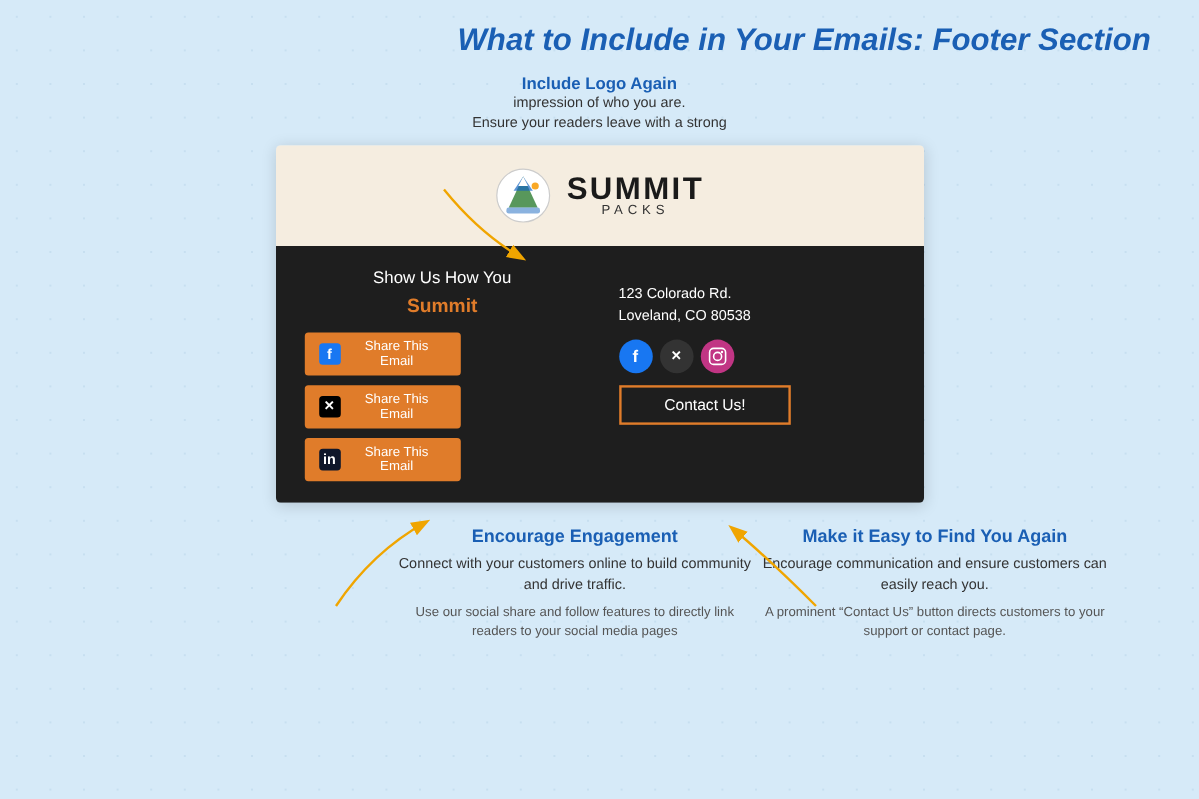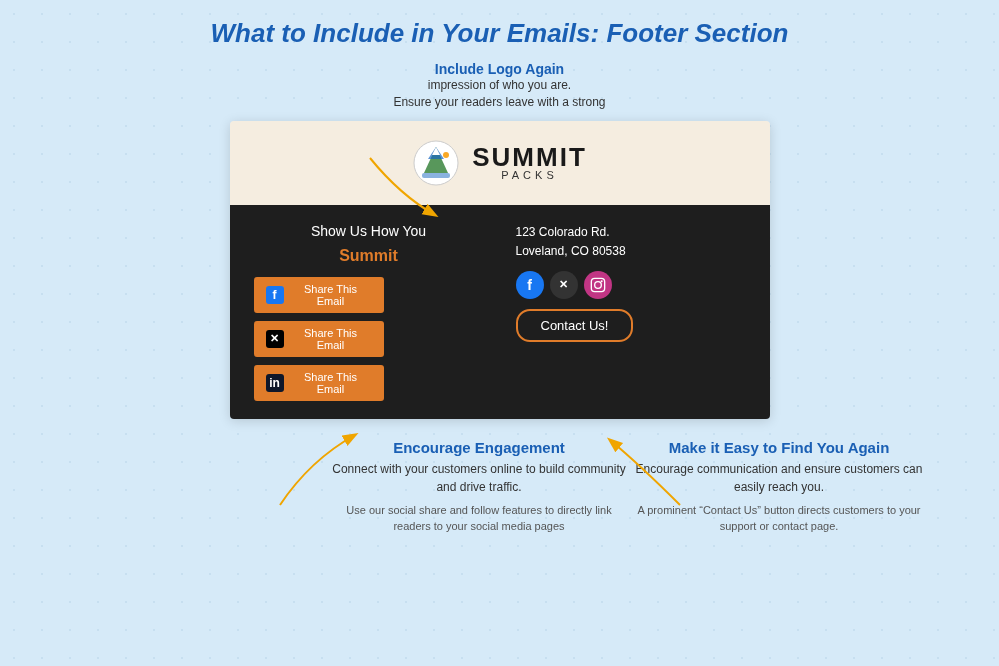--- a/index.html
+++ b/index.html
@@ -19,21 +19,21 @@
       opacity: 0.5;
     }
     .content {
       position: relative;
       z-index: 1;
       width: 100%;
       height: 100%;
       padding: 18px 40px;
     }
     .main-title {
-      text-align: center;
+      text-align: right;
       color: #1a5fb4;
       font-size: 26px;
       font-weight: 900;
       margin-bottom: 12px;
       font-style: italic;
     }
     .top-annotation {
       text-align: center;
       margin-bottom: 8px;
       position: relative;
@@ -140,20 +140,21 @@
     }
     .fb-icon { background-color: #1877f2; }
     .x-icon { background-color: #000; font-style: normal; }
     .li-icon { background-color: #0f172a; font-size: 10px; }
     .email-right {
       flex: 1;
       display: flex;
       flex-direction: column;
       align-items: flex-start;
       gap: 10px;
+      margin-top: 12px;
     }
     .address-text {
       color: #fff;
       font-size: 12px;
       line-height: 1.6;
     }
     .social-icons-row {
       display: flex;
       gap: 6px;
     }
@@ -167,22 +168,22 @@
       justify-content: center;
       color: white;
       font-size: 13px;
       font-weight: bold;
       cursor: pointer;
     }
     .contact-btn {
       background: transparent;
       border: 2px solid #e07c2a;
       color: white;
-      padding: 7px 23px;
-      border-radius: 14px;
+      padding: 7px 36px;
+      border-radius: 0;
       font-size: 13px;
       cursor: pointer;
     }
     .bottom-row {
       display: flex;
       justify-content: flex-end;
       margin-top: 20px;
       padding: 0 30px;
     }
     .bottom-annotation {

